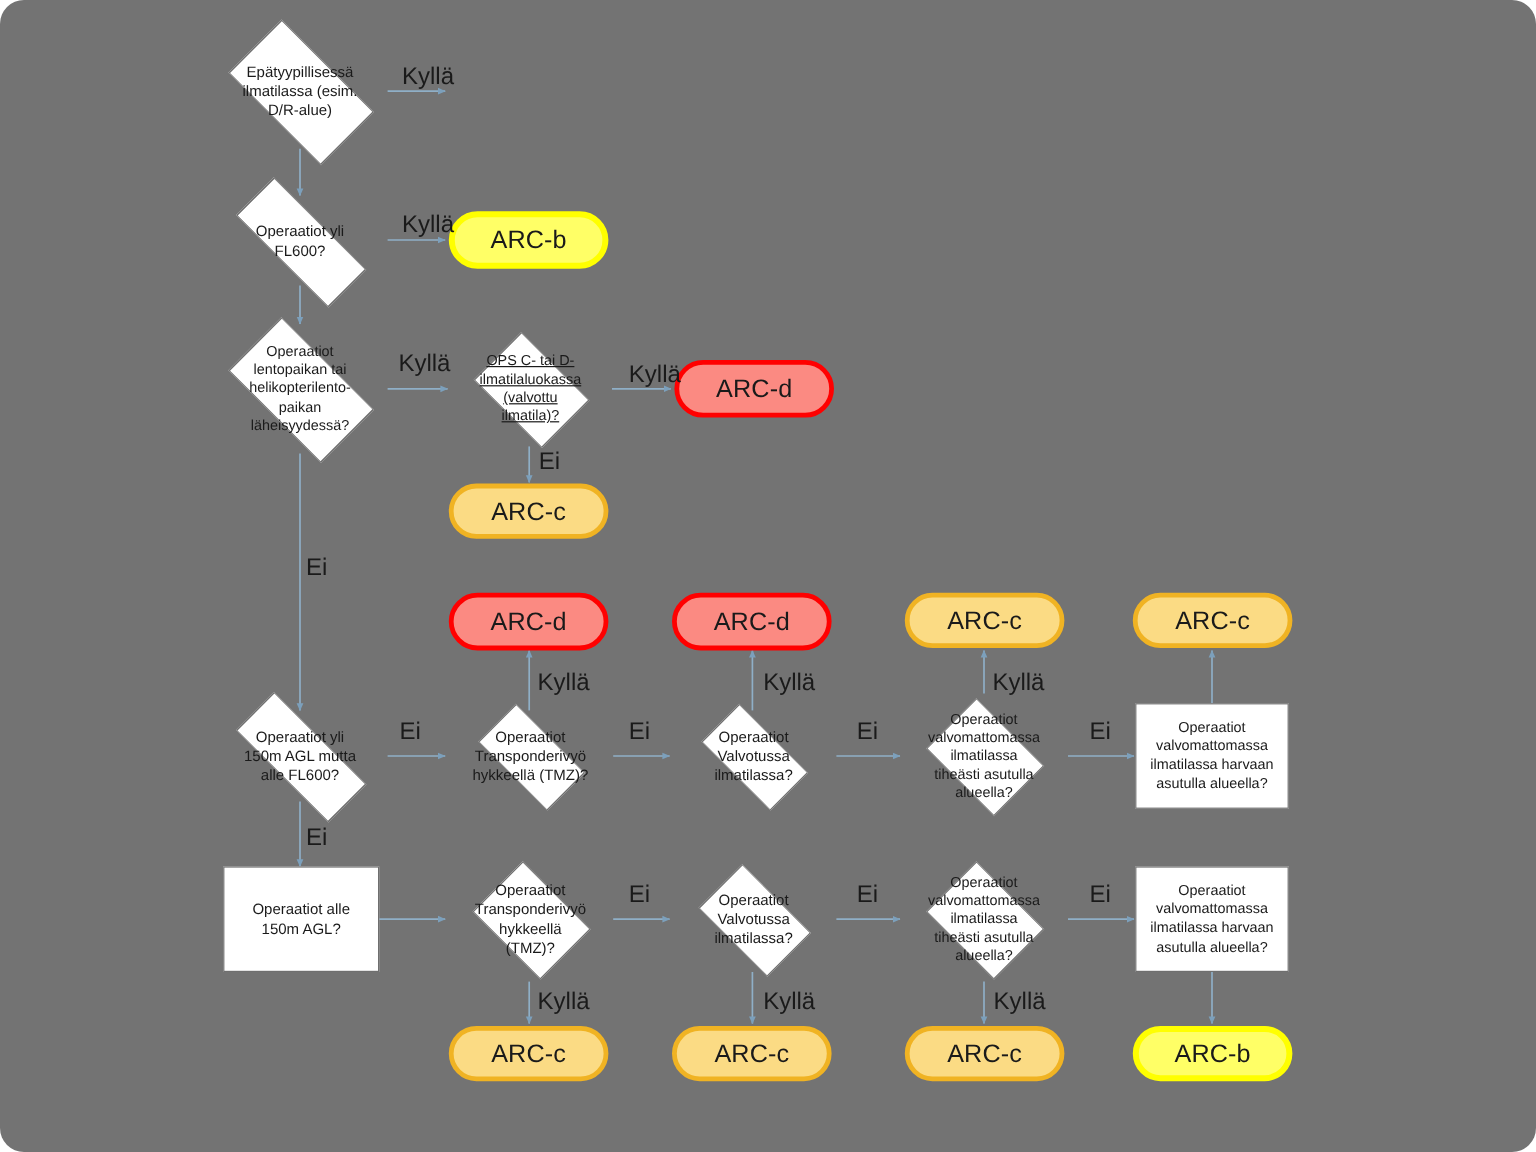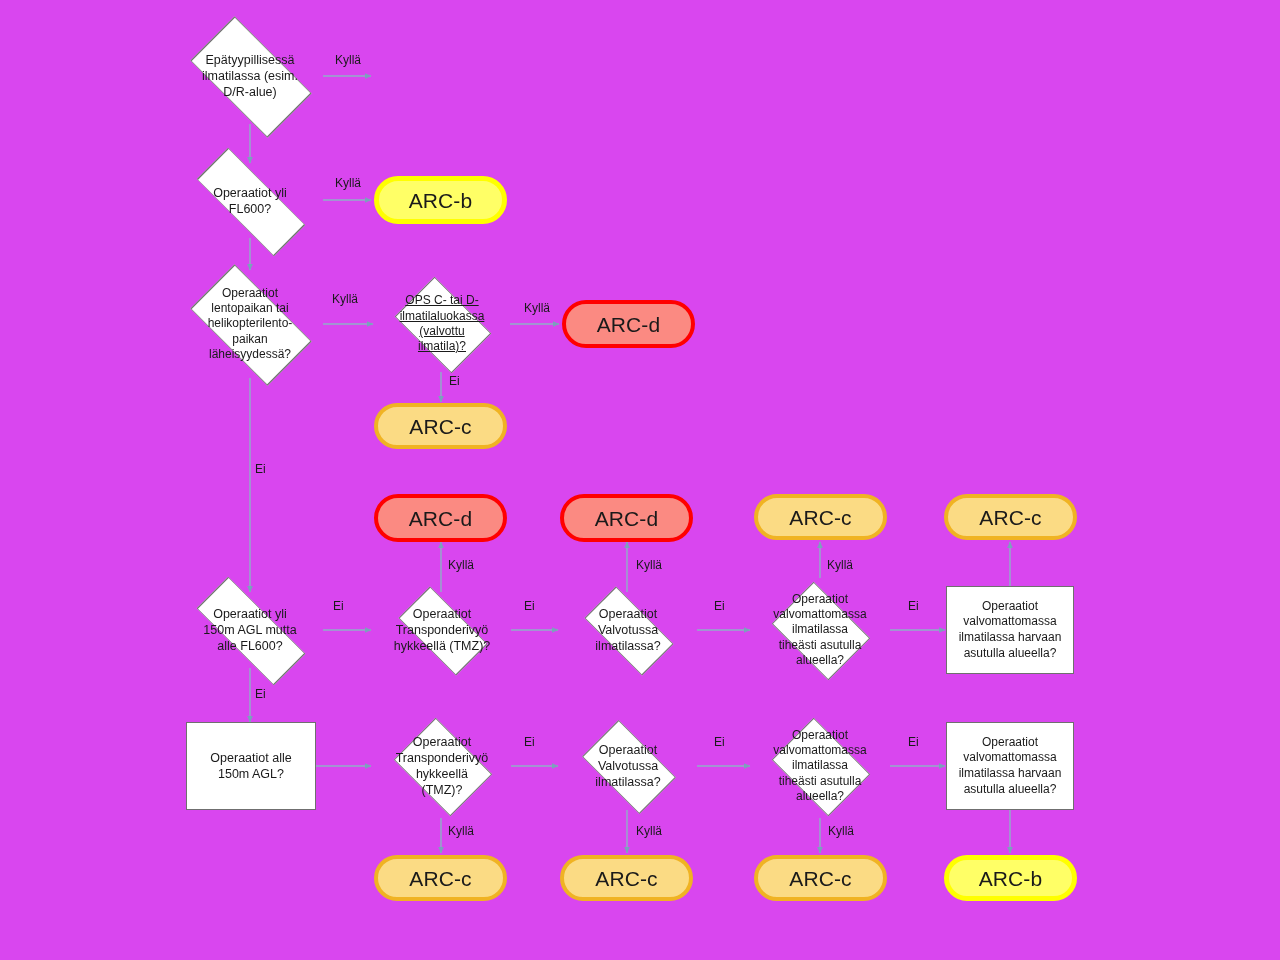--- a/index.html
+++ b/index.html
@@ -8,22 +8,23 @@
     background: #ffffff;
   }
   body {
     font-family: "Liberation Sans", sans-serif;
     color: #1a1a1a;
   }
   #canvas {
     position: relative;
     width: 1280px;
     height: 960px;
-    background: #d946ef;
+    background: #737373;
     overflow: hidden;
+    border-radius: 20px;
   }
   #edges {
     position: absolute;
     left: 0;
     top: 0;
     width: 1280px;
     height: 960px;
     pointer-events: none;
   }
 
@@ -73,21 +74,21 @@
   }
   .pill .plabel {
     line-height: 1;
     font-size: 21px;
     letter-spacing: 0.1px;
   }
 
   
   .edge-label {
     position: absolute;
-    font-size: 12px;
+    font-size: 20px;
     line-height: 1;
     color: #1a1a1a;
     white-space: nowrap;
   }
   .txt-q { font-size: 12.5px; }
   .txt-q-sm { font-size: 12px; }
 </style>
 </head>
 <body>
 

